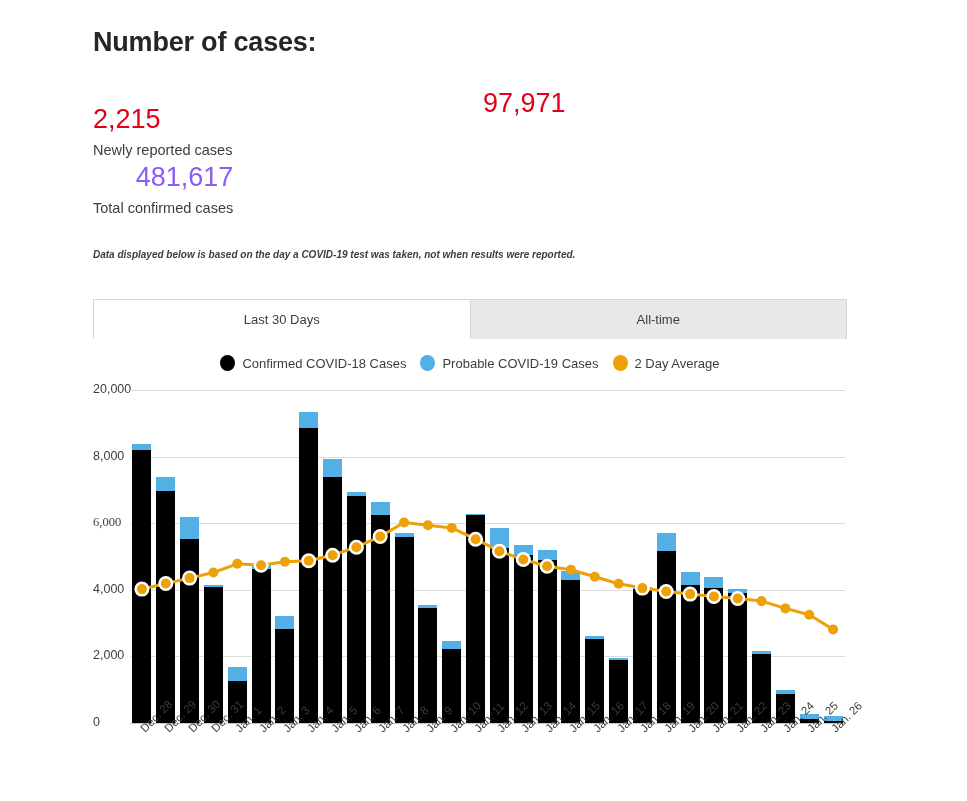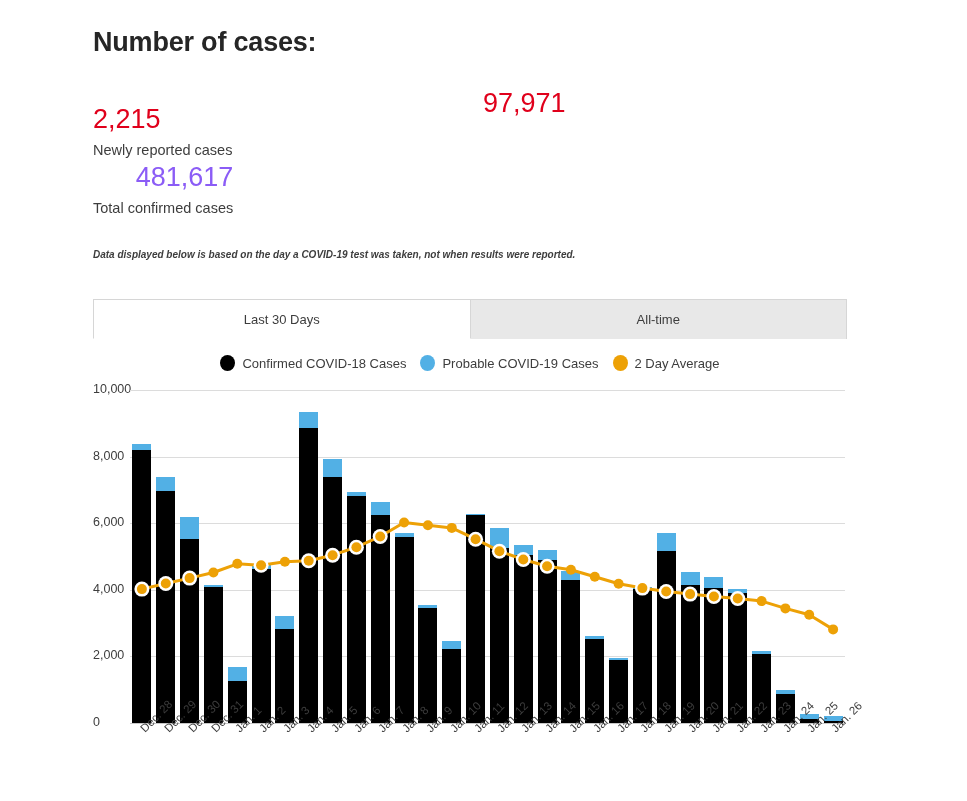--- a/index.html
+++ b/index.html
@@ -202,23 +202,23 @@
     <div class="legend-item">
       <span class="legend-dot" id="legend-dot-2" style="background: rgb(237, 161, 6);"></span>
       <span>2 Day Average</span>
     </div>
   </div>
 
   <div class="ylabels" id="y-labels">
       <div class="ylabel" style="top: 333px;">0</div>
       <div class="ylabel" style="top: 266.4px;">2,000</div>
       <div class="ylabel" style="top: 199.8px;">4,000</div>
-      <div class="ylabel" style="top: 133.2px;">6,000</div>
+      <div class="ylabel" style="top: 133.2px; font-family: Liberation Serif, serif;">6,000</div>
       <div class="ylabel" style="top: 66.6px;">8,000</div>
-      <div class="ylabel" style="top: 0px;">10,000</div>
+      <div class="ylabel" style="top: 0px;">20,000</div>
     </div>
 
   <div class="plot">
     <div id="gridlines">
         <div class="gridline axis" style="top: 333px;"></div>
         <div class="gridline" style="top: 266.4px;"></div>
         <div class="gridline" style="top: 199.8px;"></div>
         <div class="gridline" style="top: 133.2px;"></div>
         <div class="gridline" style="top: 66.6px;"></div>
         <div class="gridline" style="top: 0px;"></div>

